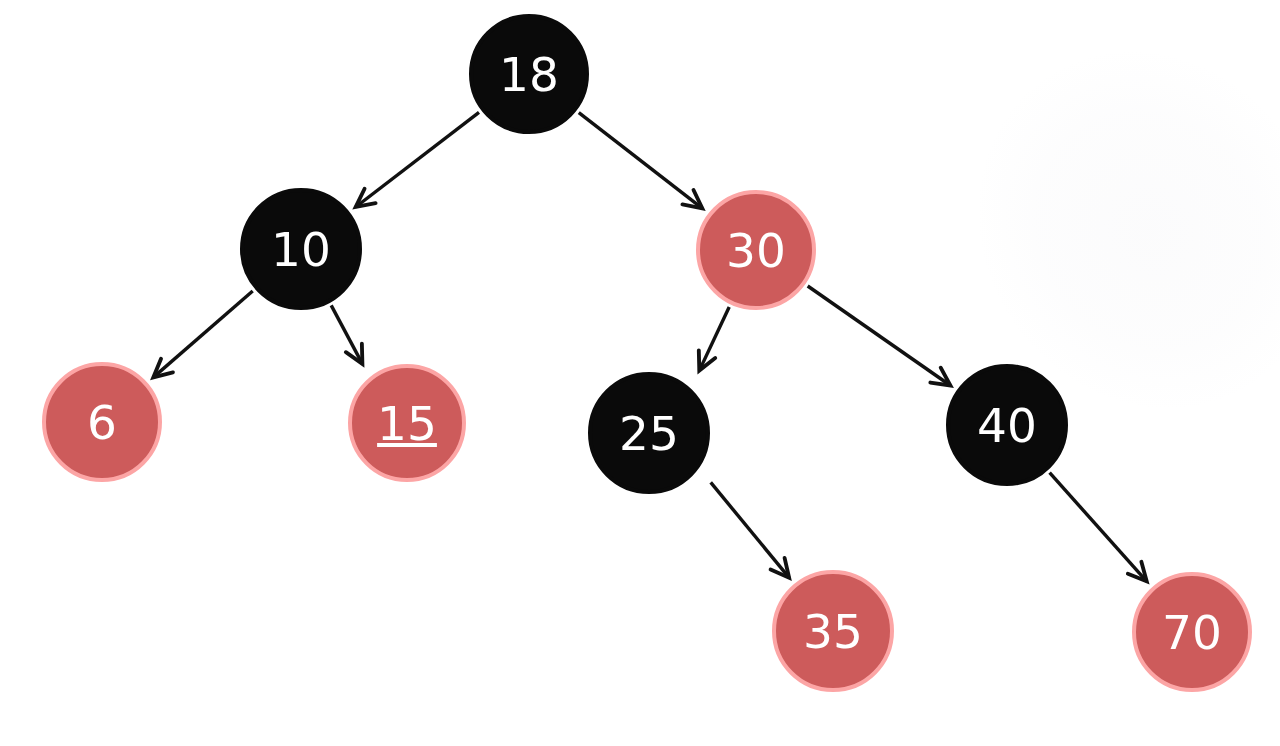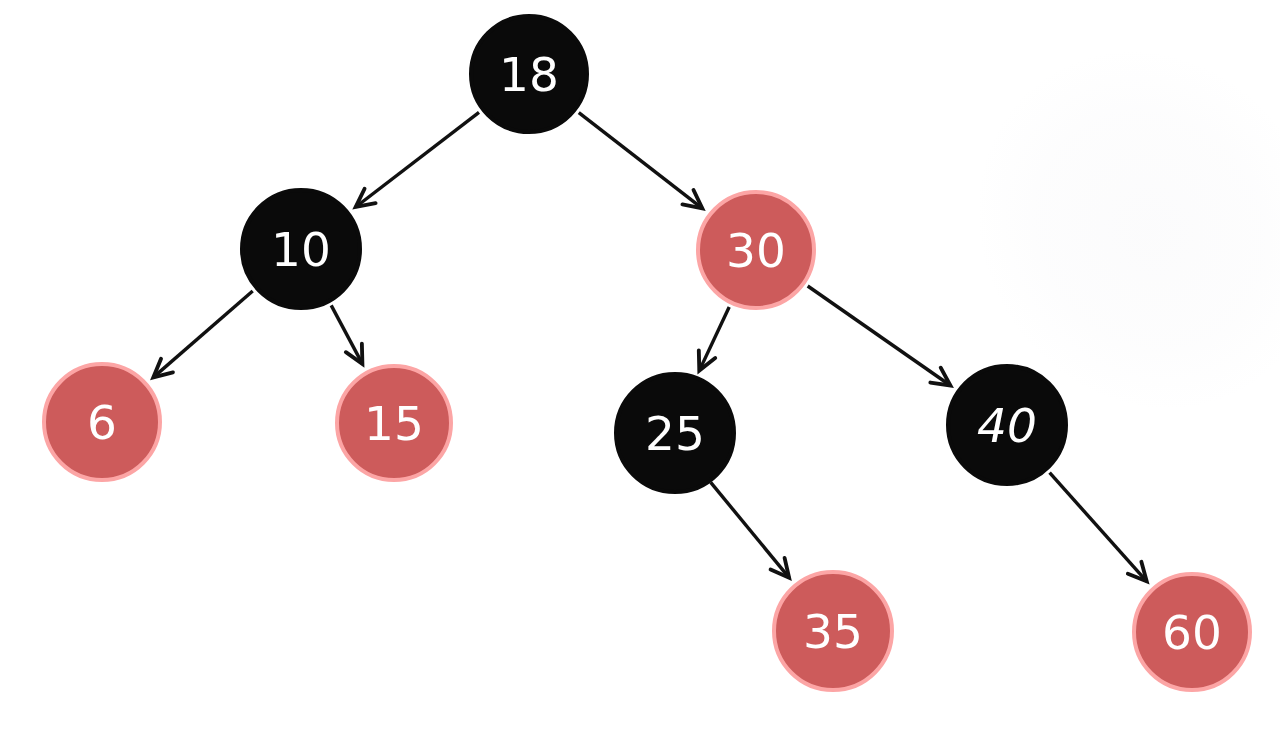--- a/index.html
+++ b/index.html
@@ -82,30 +82,30 @@
       </div>
       <div class="node black" style="left: 240px; top: 188px; width: 122px; height: 122px;">
         <span>10</span>
       </div>
       <div class="node red" style="left: 696px; top: 190px; width: 120px; height: 120px;">
         <span>30</span>
       </div>
       <div class="node red" style="left: 42px; top: 362px; width: 120px; height: 120px;">
         <span>6</span>
       </div>
-      <div class="node red" style="left: 335px; top: 364px; width: 118px; height: 118px;">
+      <div class="node red" style="left: 348px; top: 364px; width: 118px; height: 118px; text-decoration: underline;">
         <span>15</span>
       </div>
-      <div class="node black" style="left: 614px; top: 372px; width: 122px; height: 122px;">
+      <div class="node black" style="left: 588px; top: 372px; width: 122px; height: 122px;">
         <span>25</span>
       </div>
-      <div class="node black" style="left: 946px; top: 364px; width: 122px; height: 122px; font-style: italic;">
+      <div class="node black" style="left: 946px; top: 364px; width: 122px; height: 122px;">
         <span>40</span>
       </div>
       <div class="node red" style="left: 772px; top: 570px; width: 122px; height: 122px;">
         <span>35</span>
       </div>
       <div class="node red" style="left: 1132px; top: 572px; width: 120px; height: 120px;">
-        <span>60</span>
+        <span>70</span>
       </div>
     </div>
   <div class="watermark"></div>
 </div>
 
 </body></html>

